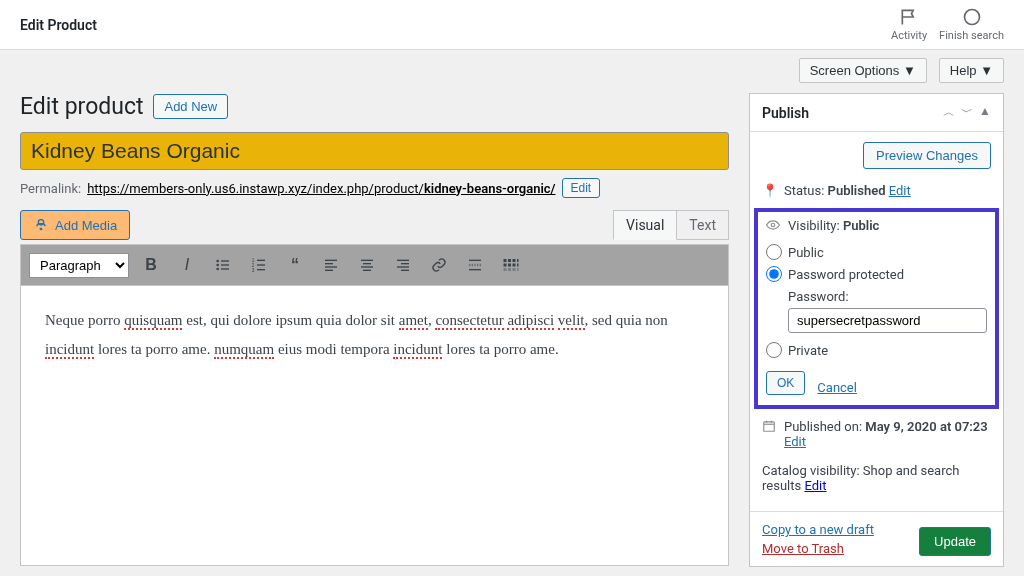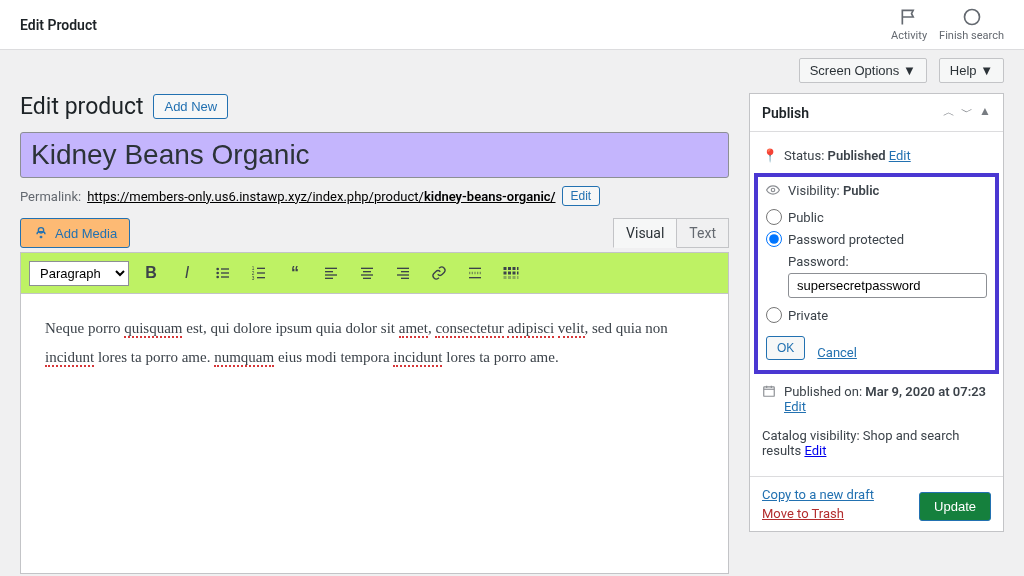--- a/index.html
+++ b/index.html
@@ -11,30 +11,30 @@
 .topbar-action svg { width: 20px; height: 20px; margin-bottom: 2px; }
 .screen-opts { display: flex; justify-content: flex-end; gap: 12px; padding: 8px 20px 0; }
 .screen-opts button { background: #f6f7f7; border: 1px solid #c3c4c7; padding: 4px 10px; font-size: 13px; cursor: pointer; color: #2c3338; border-radius: 2px; }
 .main-wrap { display: flex; gap: 20px; padding: 10px 20px 20px; }
 .left-col { flex: 1; min-width: 0; }
 .right-col { width: 255px; flex-shrink: 0; }
 .page-heading { display: flex; align-items: center; gap: 10px; margin-bottom: 12px; }
 .page-heading h1 { font-size: 23px; font-weight: 400; color: #1d2327; }
 .btn-outline { background: #f6f7f7; border: 1px solid #2271b1; color: #2271b1; padding: 4px 10px; font-size: 13px; border-radius: 3px; cursor: pointer; }
 .btn-outline-sm { background: #f6f7f7; border: 1px solid #2271b1; color: #2271b1; padding: 2px 8px; font-size: 12px; border-radius: 3px; cursor: pointer; }
-.title-input { width: 100%; padding: 6px 10px; font-size: 28px; border: 1px solid #8c8f94; border-radius: 3px; background: #c4b5fd; color: #2c3338; }
+.title-input { width: 100%; padding: 6px 10px; font-size: 21px; border: 1px solid #8c8f94; border-radius: 3px; background: #eab308; color: #2c3338; }
 .permalink-row { margin: 8px 0 12px; font-size: 13px; color: #646970; display: flex; align-items: center; gap: 6px; flex-wrap: wrap; }
 .permalink-row a { color: #000000; text-decoration: underline; }
 .permalink-row .slug { font-weight: 600; }
 .add-media-btn { background: #fdba74; border: 1px solid #2271b1; color: #2271b1; padding: 6px 12px; font-size: 13px; border-radius: 3px; cursor: pointer; display: inline-flex; align-items: center; gap: 6px; }
 .editor-tabs { float: right; display: flex; }
 .editor-tab { padding: 6px 12px; border: 1px solid #c3c4c7; background: #f0f0f1; font-size: 14px; cursor: pointer; color: #646970; }
 .editor-tab.active { background: #f6f7f7; border-bottom-color: #f6f7f7; color: #2c3338; }
 .editor-tab + .editor-tab { border-left: none; }
-.editor-toolbar { background: #bef264; border: 1px solid #c3c4c7; padding: 6px 8px; display: flex; align-items: center; gap: 8px; margin-top: 4px; clear: both; }
+.editor-toolbar { background: #a3a3a3; border: 1px solid #c3c4c7; padding: 6px 8px; display: flex; align-items: center; gap: 8px; margin-top: 4px; clear: both; }
 .toolbar-select { padding: 3px 6px; border: 1px solid #8c8f94; font-size: 13px; background: #fff; min-width: 100px; }
 .toolbar-btn { width: 28px; height: 28px; display: flex; align-items: center; justify-content: center; cursor: pointer; color: #3c434a; font-size: 16px; background: transparent; border: none; }
 .editor-content { background: #fff; border: 1px solid #c3c4c7; border-top: none; padding: 20px 24px; min-height: 280px; font-family: Georgia, serif; font-size: 15px; line-height: 1.9; color: #3c434a; }
 .spellerr { border-bottom: 2px dotted #d63638; }
 .metabox { background: #fff; border: 1px solid #c3c4c7; margin-bottom: 16px; }
 .metabox-header { display: flex; justify-content: space-between; align-items: center; padding: 10px 12px; border-bottom: 1px solid #dcdcde; }
 .metabox-header h2 { font-size: 14px; font-weight: 600; color: #1d2327; }
 .metabox-toggles { display: flex; gap: 6px; }
 .metabox-toggle { cursor: pointer; color: #787c82; font-size: 12px; }
 .metabox-body { padding: 10px 12px; }
@@ -214,20 +214,23 @@
     <div class="metabox">
       <div class="metabox-header">
         <h2>Publish</h2>
         <div class="metabox-toggles">
           <span class="metabox-toggle">︿</span>
           <span class="metabox-toggle">﹀</span>
           <span class="metabox-toggle">▲</span>
         </div>
       </div>
       <div class="metabox-body">
+        <div class="preview-row">
+          <button class="btn-secondary">Preview Changes</button>
+        </div>
 
         <div class="pub-section">
           <span class="ico">📍</span>
           <span>
             <span>Status:</span>
             <span class="val">Published</span>
             <a href="#">Edit</a>
           </span>
         </div>
 
@@ -268,21 +271,21 @@
           <span class="ico">
             <svg width="14" height="14" viewBox="0 0 24 24" fill="none" stroke="currentColor" stroke-width="2">
                 <rect x="3" y="5" width="18" height="16" rx="1"></rect>
                 <line x1="3" y1="9" x2="21" y2="9"></line>
                 <line x1="8" y1="3" x2="8" y2="7"></line>
                 <line x1="16" y1="3" x2="16" y2="7"></line>
               </svg>
           </span>
           <span>
             <span>Published on:</span>
-            <span class="val">Mar 9, 2020 at 07:23</span><br>
+            <span class="val">May 9, 2020 at 07:23</span><br>
             <a href="#">Edit</a>
           </span>
         </div>
 
         <div class="catalog-section">
           <span>Catalog visibility:</span>
           <span class="val">Shop and search results</span>
           <a href="#">Edit</a>
         </div>
       </div>

